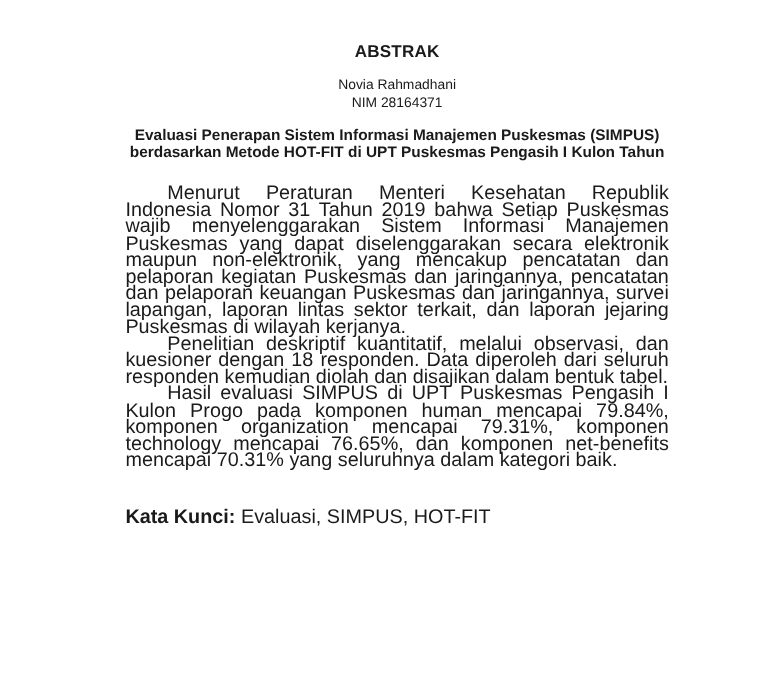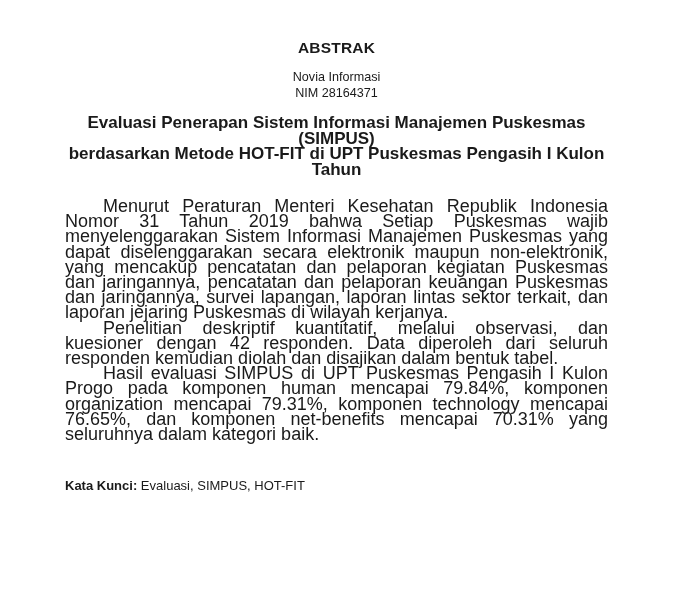--- a/index.html
+++ b/index.html
@@ -6,84 +6,84 @@
     margin: 0;
     padding: 0;
     background: #ffffff;
   }
   .page {
     position: relative;
     box-sizing: border-box;
     width: 688px;
     height: 613px;
     background: #ffffff;
-    padding: 38px 80px 0 65px;
+    padding: 38px 80px 0 114px;
     font-family: "Liberation Sans", sans-serif;
     color: #1a1a1a;
     overflow: hidden;
   }
   .heading {
     font-size: 15.5px;
     line-height: 19px;
     font-weight: bold;
     text-align: center;
     margin: 0 0 13px 0;
     letter-spacing: 0.2px;
   }
   .author-block {
     text-align: center;
     font-size: 12.6px;
     line-height: 15.5px;
     margin: 0 0 14px 0;
   }
   .doc-title {
     text-align: center;
-    font-size: 17px;
+    font-size: 14px;
     line-height: 15.5px;
     font-weight: bold;
     margin: 0 0 22px 0;
   }
   .abstract-body p {
     margin: 0;
     font-size: 18px;
     line-height: 15.2px;
     text-align: justify;
     text-indent: 38px;
   }
   .abstract-body .italic {
   }
   .keywords {
     margin-top: 36px;
-    font-size: 13px;
+    font-size: 18px;
     line-height: 15.5px;
   }
   .keywords .label {
     font-weight: bold;
   }
 </style>
 </head>
 <body>
 
 <div class="page" style="color: rgb(26, 26, 26); background: rgb(255, 255, 255);">
 
   <h1 class="heading">ABSTRAK</h1>
 
   <div class="author-block">
-    <div>Novia Informasi</div>
+    <div>Novia Rahmadhani</div>
     <div>NIM 28164371</div>
   </div>
 
   <div class="doc-title">
     <div>Evaluasi Penerapan Sistem Informasi Manajemen Puskesmas (SIMPUS)</div>
     <div>berdasarkan Metode HOT-FIT di UPT Puskesmas Pengasih I Kulon Tahun</div>
   </div>
 
   <div class="abstract-body">
       <p><span>Menurut Peraturan Menteri Kesehatan Republik Indonesia Nomor 31 Tahun 2019 bahwa Setiap Puskesmas wajib menyelenggarakan Sistem Informasi Manajemen Puskesmas yang dapat diselenggarakan secara elektronik maupun non-elektronik, yang mencakup pencatatan dan pelaporan kegiatan Puskesmas dan jaringannya, pencatatan dan pelaporan keuangan Puskesmas dan jaringannya, survei lapangan, laporan lintas sektor terkait, dan laporan jejaring Puskesmas di wilayah kerjanya.</span></p>
-      <p><span>Penelitian deskriptif kuantitatif, melalui observasi, dan kuesioner dengan 42 responden. Data diperoleh dari seluruh responden kemudian diolah dan disajikan dalam bentuk tabel.</span></p>
+      <p><span>Penelitian deskriptif kuantitatif, melalui observasi, dan kuesioner dengan 18 responden. Data diperoleh dari seluruh responden kemudian diolah dan disajikan dalam bentuk tabel.</span></p>
       <p><span>Hasil evaluasi SIMPUS di UPT Puskesmas Pengasih I Kulon Progo pada komponen </span><span class="italic">human</span><span> mencapai 79.84%, komponen </span><span class="italic">organization</span><span> mencapai 79.31%, komponen </span><span class="italic">technology</span><span> mencapai 76.65%, dan komponen </span><span class="italic">net-benefits</span><span> mencapai 70.31% yang seluruhnya dalam kategori baik.</span></p>
     </div>
 
   <div class="keywords">
     <span class="label">Kata Kunci:</span>
     <span>Evaluasi, SIMPUS, HOT-FIT</span>
   </div>
 
 </div>
 

